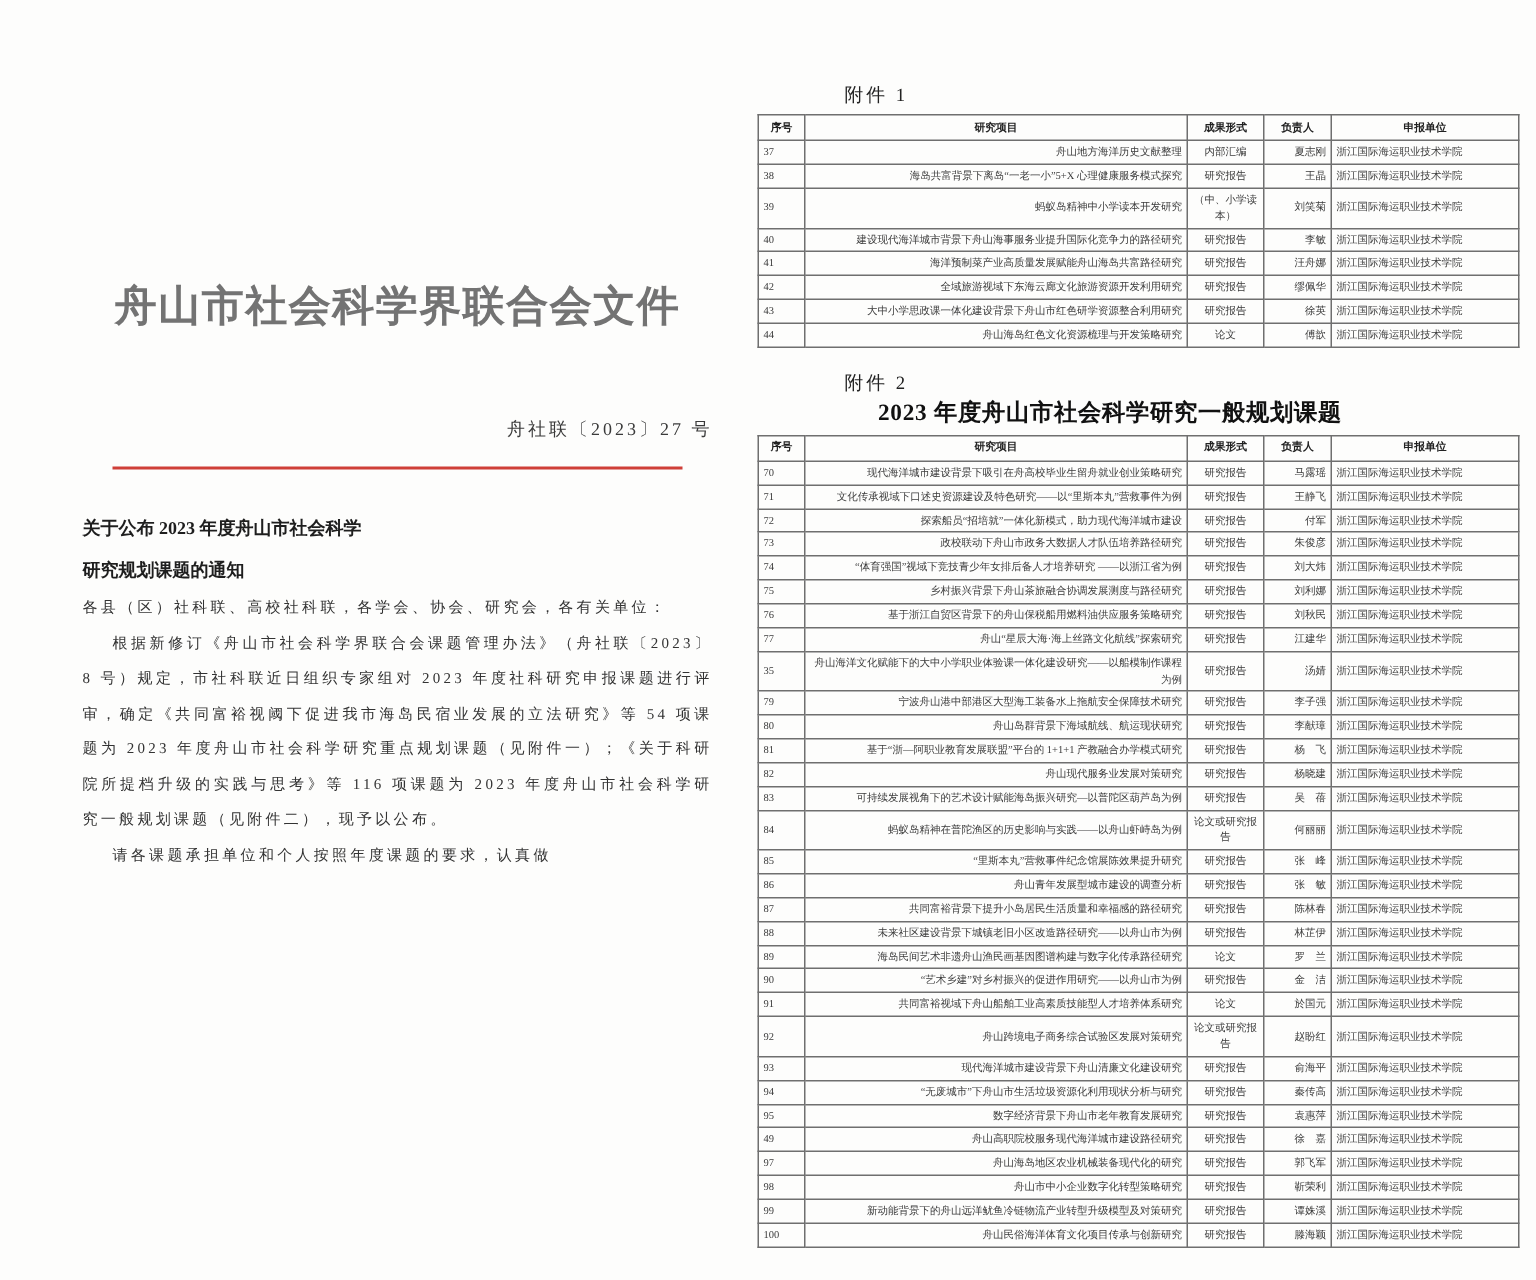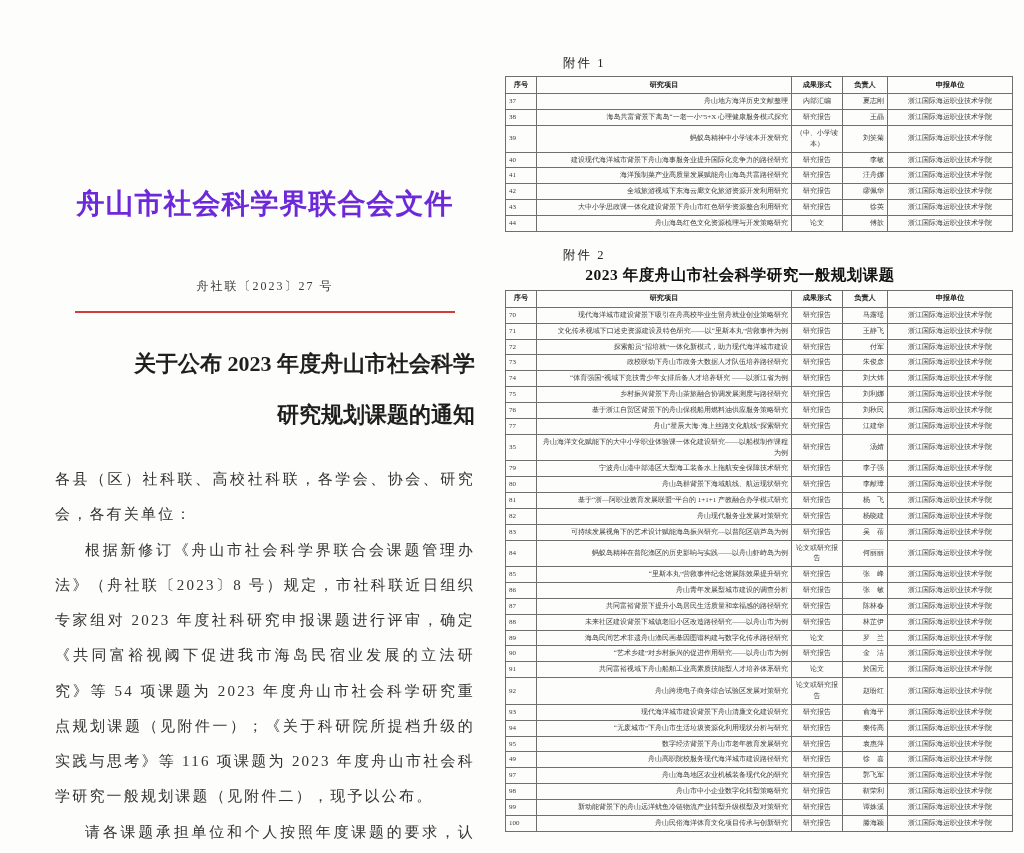--- a/index.html
+++ b/index.html
@@ -12,42 +12,41 @@
   }
   #screen{position:relative;width:1024px;height:853px;background:#fdfdfc;}
 
   
   .left-page{
     position:absolute;left:55px;top:185px;width:420px;
   }
   .org-title{
     text-align:center;
     font-size:28px;font-weight:700;
-    color:#6d28d9;
+    color:#737373;
     letter-spacing:1px;
     white-space:nowrap;
   }
   .doc-number{
     margin-top:55px;
-    text-align:center;
+    text-align:right;
     font-size:12px;letter-spacing:2px;color:#3a3a3a;
   }
   .red-rule{
     margin:16px auto 0 auto;
     width:380px;height:2px;background:#cf3f38;
   }
   .notice-title{
     margin-top:26px;
-    text-align:right;
-    font-size:22px;font-weight:700;
+    text-align:left;
+    font-size:12px;font-weight:700;
     line-height:2.3;color:#1e1e1e;
   }
   .body-text{
-    margin-top:22px;
-    font-size:15px;line-height:2.35;letter-spacing:2.2px;
+    font-size:10px;line-height:2.35;letter-spacing:2.2px;
     text-align:justify;color:#333;
   }
   .body-text p{margin:0;}
   .body-text p.indent{text-indent:2em;}
 
   
   .right-page{position:absolute;left:505px;top:55px;width:470px;}
   .att-label{
     font-size:12.5px;color:#222;margin-left:58px;letter-spacing:2px;
   }
@@ -69,21 +68,21 @@
     overflow:hidden;
   }
   table.att-table th{
     font-weight:700;font-size:7.2px;text-align:center;color:#222;
     padding:2.5px 2px;
   }
   td.c0,th.c0{width:26px;text-align:left;}
   td.c1,th.c1{width:250px;text-align:right;}
   td.c2,th.c2{width:46px;text-align:center;}
   td.c3,th.c3{width:40px;text-align:right;}
-  td.c4,th.c4{width:120px;text-align:center;}
+  td.c4,th.c4{width:120px;}
   .att2-block{margin-top:15px;}
 </style>
 </head>
 <body>
 
 <div id="screen">
 
   <div class="left-page">
     <div class="org-title">舟山市社会科学界联合会文件</div>
     <div class="doc-number">舟社联〔2023〕27 号</div>

